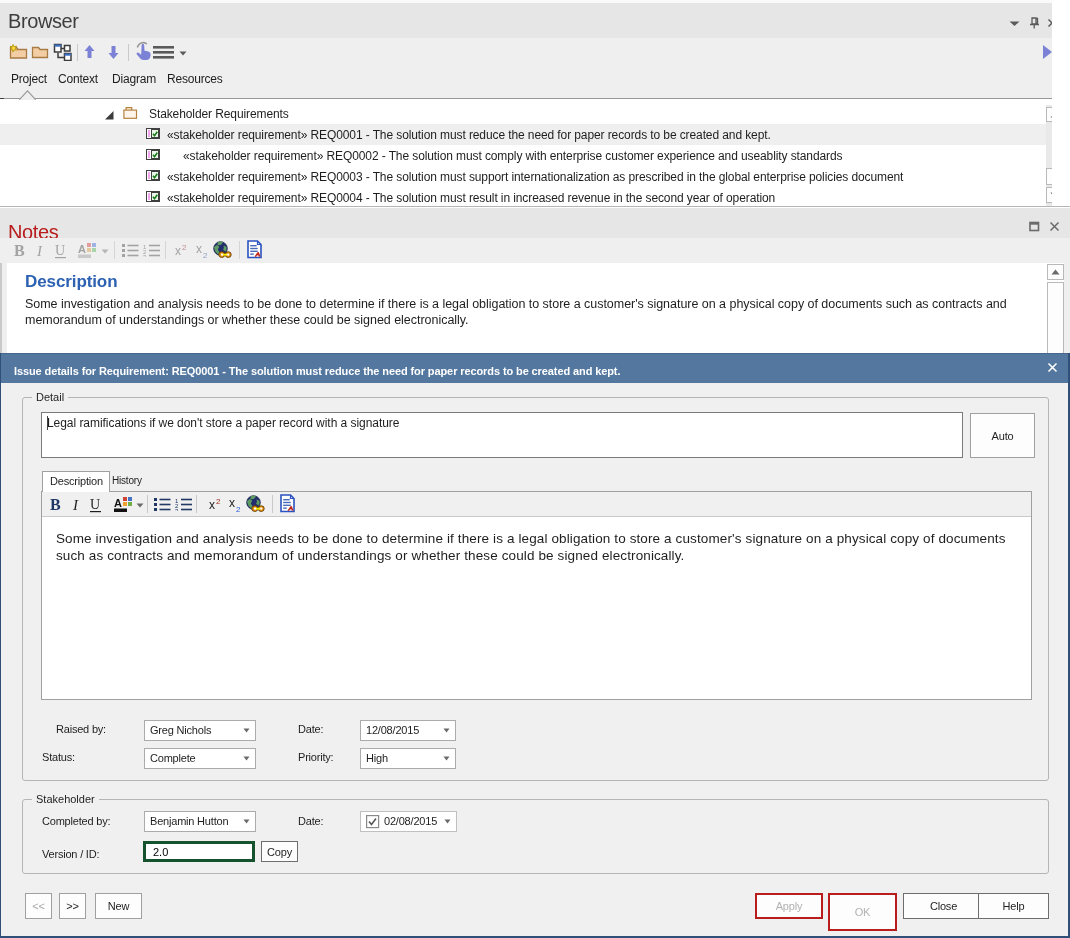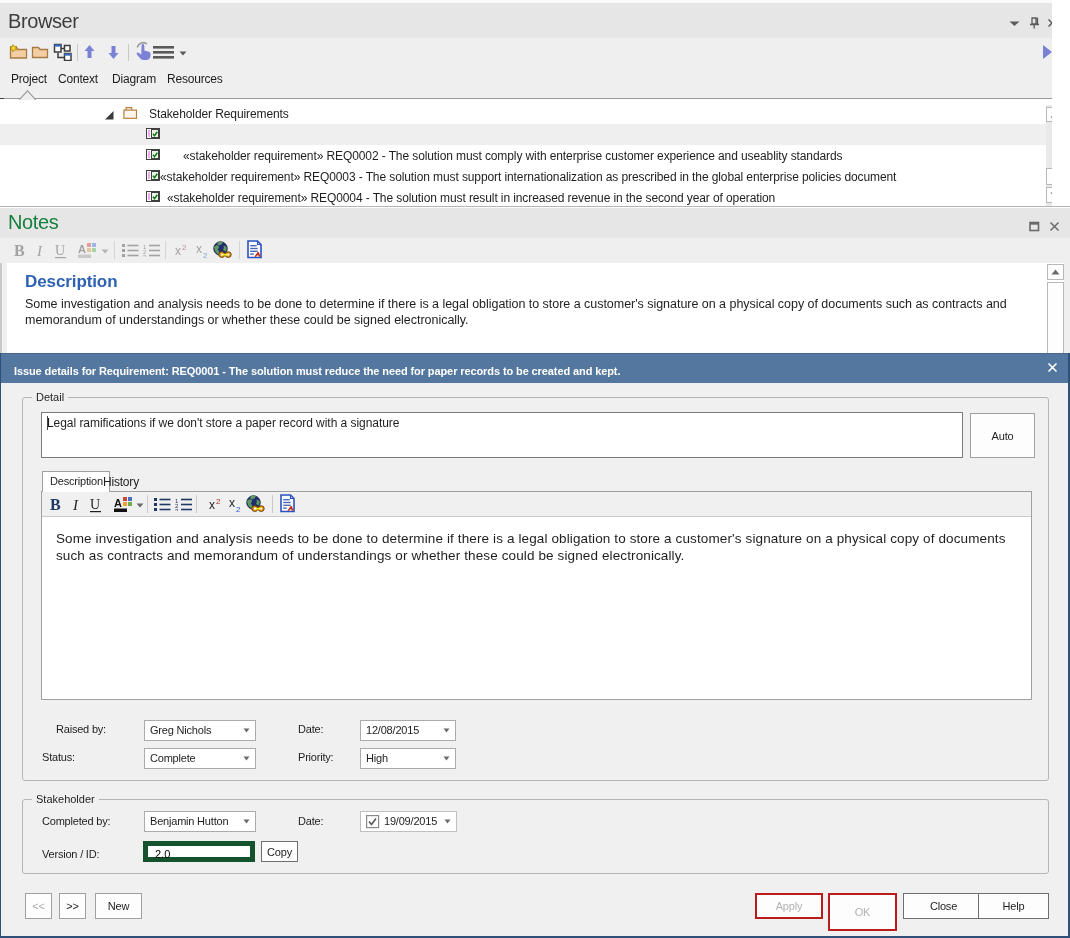--- a/index.html
+++ b/index.html
@@ -12,21 +12,21 @@
 #btabs{left:0;top:68px;width:1070px;height:30px;background:#efefef;z-index:3}
 .tabtxt{top:4px;font-size:12px;color:#1e1e1e;letter-spacing:-0.2px}
 #tree{left:0;top:99px;width:1070px;height:107px;background:#fff}
 .trow{left:0;height:21px;width:1046px;display:flex;align-items:center;font-size:12px;color:#1e1e1e;letter-spacing:-0.1px;white-space:nowrap}
 .vsep{width:1px;background:#c9c9c9}
 
 .sbtn{background:#fdfdfd;border:1px solid #b9b9b9;display:flex;align-items:center;justify-content:center}
 
 #notes{left:0;top:206px;width:1070px;height:147px;background:#fff;border-top:1px solid #b5b5b5;overflow:hidden}
 #ntitle{left:0;top:1px;width:1070px;height:30px;background:#e6e6e6}
-#ntitle .cap{left:8px;top:3px;font-size:20px;color:#15803d;letter-spacing:-0.4px}
+#ntitle .cap{left:8px;top:13px;font-size:20px;color:#b91c1c;letter-spacing:-0.4px}
 #ntoolbar{left:0;top:31px;width:1070px;height:25px;background:#efefef}
 #ncontent{left:0;top:56px;width:1070px;height:91px;background:#fff}
 
 #dialog{left:0;top:353px;width:1070px;height:585px;background:#f0f0f0;border-left:1px solid #30507a;border-right:2px solid #30507a;border-bottom:2px solid #30507a;overflow:hidden}
 #dtitle{left:0;top:0;width:1067px;height:30px;background:#53779f;border-top:1px solid #47688c}
 #dtitle .cap{left:13px;top:11px;font-size:11px;font-weight:bold;color:#fff;letter-spacing:-0.1px}
 .group{border:1px solid #b5b5b5;border-radius:3px}
 .glabel{position:absolute;top:-7px;left:9px;background:#f0f0f0;padding:0 4px;font-size:11px;color:#1e1e1e}
 .lbl{font-size:11px;color:#1e1e1e;letter-spacing:-0.2px}
 .combo{background:#fff;border:1px solid #ababab;font-size:11px;color:#1e1e1e}
@@ -117,38 +117,39 @@
       </svg>
       <span style="margin-left:11px">Stakeholder Requirements</span>
     </div>
     <div class="trow abs" style="top:25px;background:#efefef">
       <svg style="margin-left:146px;margin-top:-2px" width="14" height="11" shape-rendering="crispEdges">
             <rect x="0.5" y="0.5" width="13" height="10" fill="#fff" stroke="#3f3f3f" stroke-width="1"></rect>
             <rect x="2" y="2" width="2" height="7" fill="#f2a6ee"></rect>
             <rect x="5.5" y="1.5" width="7" height="8" fill="#e9f7e9" stroke="#3f3f3f" stroke-width="1"></rect>
             <path shape-rendering="auto" d="M7 5.8 l1.5 1.9 l2.8-4" fill="none" stroke="#157a15" stroke-width="1.5"></path>
           </svg>
+      <span style="margin-left:7px">«stakeholder requirement» REQ0001 - The solution must reduce the need for paper records to be created and kept.</span>
     </div>
     <div class="trow abs" style="top:46px">
       <svg style="margin-left:146px;margin-top:-2px" width="14" height="11" shape-rendering="crispEdges">
             <rect x="0.5" y="0.5" width="13" height="10" fill="#fff" stroke="#3f3f3f" stroke-width="1"></rect>
             <rect x="2" y="2" width="2" height="7" fill="#f2a6ee"></rect>
             <rect x="5.5" y="1.5" width="7" height="8" fill="#e9f7e9" stroke="#3f3f3f" stroke-width="1"></rect>
             <path shape-rendering="auto" d="M7 5.8 l1.5 1.9 l2.8-4" fill="none" stroke="#157a15" stroke-width="1.5"></path>
           </svg>
       <span style="margin-left:23px">«stakeholder requirement» REQ0002 - The solution must comply with enterprise customer experience and useablity standards</span>
     </div>
     <div class="trow abs" style="top:67px">
       <svg style="margin-left:146px;margin-top:-2px" width="14" height="11" shape-rendering="crispEdges">
             <rect x="0.5" y="0.5" width="13" height="10" fill="#fff" stroke="#3f3f3f" stroke-width="1"></rect>
             <rect x="2" y="2" width="2" height="7" fill="#f2a6ee"></rect>
             <rect x="5.5" y="1.5" width="7" height="8" fill="#e9f7e9" stroke="#3f3f3f" stroke-width="1"></rect>
             <path shape-rendering="auto" d="M7 5.8 l1.5 1.9 l2.8-4" fill="none" stroke="#157a15" stroke-width="1.5"></path>
           </svg>
-      <span style="">«stakeholder requirement» REQ0003 - The solution must support internationalization as prescribed in the global enterprise policies document</span>
+      <span style="margin-left:7px">«stakeholder requirement» REQ0003 - The solution must support internationalization as prescribed in the global enterprise policies document</span>
     </div>
     <div class="trow abs" style="top:88px">
       <svg style="margin-left:146px;margin-top:-2px" width="14" height="11" shape-rendering="crispEdges">
             <rect x="0.5" y="0.5" width="13" height="10" fill="#fff" stroke="#3f3f3f" stroke-width="1"></rect>
             <rect x="2" y="2" width="2" height="7" fill="#f2a6ee"></rect>
             <rect x="5.5" y="1.5" width="7" height="8" fill="#e9f7e9" stroke="#3f3f3f" stroke-width="1"></rect>
             <path shape-rendering="auto" d="M7 5.8 l1.5 1.9 l2.8-4" fill="none" stroke="#157a15" stroke-width="1.5"></path>
           </svg>
       <span style="margin-left:7px">«stakeholder requirement» REQ0004 - The solution must result in increased revenue in the second year of operation</span>
     </div>
@@ -279,21 +280,21 @@
         <div class="glabel">Detail</div>
       </div>
   <div class="abs" style="left:40px;top:59px;width:922px;height:46px;background:#fff;border:1px solid #7a7a7a">
     <div class="abs" style="left:5px;top:3px;font-size:12px;color:#1e1e1e;letter-spacing:-0.05px"><span style="border-left:1px solid #444;margin-right:-1px">​</span>Legal ramifications if we don't store a paper record with a signature</div>
   </div>
   <div class="abs btn mid" style="left:969px;top:60px;width:65px;height:45px">Auto</div>
 
   <div class="abs" style="left:40px;top:138px;width:991px;height:209px;background:#fff;border:1px solid #a0a0a0"></div>
   <div class="abs" style="left:41px;top:118px;width:68px;height:21px;background:#fff;border:1px solid #a0a0a0;border-bottom:none"></div>
   <div class="abs" style="left:49px;top:122px;font-size:11px;color:#1e1e1e;letter-spacing:-0.2px">Description</div>
-  <div class="abs" style="left:102px;top:122px;font-size:12px;color:#1e1e1e;letter-spacing:-0.2px">History</div>
+  <div class="abs" style="left:111px;top:122px;font-size:10px;color:#1e1e1e;letter-spacing:-0.2px">History</div>
 
   <div class="abs" style="left:41px;top:139px;width:989px;height:25px;background:#f0f0f0;border-bottom:1px solid #c9c9c9">
     <svg class="abs" style="left:7px;top:4px" width="15" height="17">
           <text x="1" y="14" font-family="Liberation Serif" font-size="16" font-weight="bold" fill="#1f3864">B</text>
         </svg>
     <svg class="abs" style="left:29px;top:4px" width="12" height="17">
           <text x="2" y="14" font-family="Liberation Serif" font-size="15" font-style="italic" fill="#1e1e1e">I</text>
         </svg>
     <svg class="abs" style="left:47px;top:4px" width="15" height="18">
           <text x="1" y="13" font-family="Liberation Serif" font-size="14" fill="#1e1e1e">U</text>
@@ -400,27 +401,27 @@
         <svg width="7" height="5">
           <polygon points="0.5,0.5 6.5,0.5 3.5,4.5" fill="#6a6a6a"></polygon>
         </svg>
       </div>
   <div class="abs lbl" style="left:297px;top:462px">Date:</div>
   <div class="abs combo" style="left:359px;top:458px;width:97px;height:21px;border-color:#c0c0c0">
     <svg class="abs" style="left:5px;top:3px;position:absolute" width="14" height="14" fill="none" stroke="#8a8a8a" stroke-width="1.2">
           <rect x="0.6" y="0.6" width="12" height="12" fill="#fff"></rect>
           <path d="M3 6.5 l2.5 3 l4.5-6" stroke="#555" stroke-width="1.5"></path>
         </svg>
-    <span class="tx" style="left:23px">19/09/2015</span>
+    <span class="tx" style="left:23px">02/08/2015</span>
         <svg width="7" height="5">
           <polygon points="0.5,0.5 6.5,0.5 3.5,4.5" fill="#6a6a6a"></polygon>
         </svg>
   </div>
   <div class="abs lbl" style="left:41px;top:495px">Version / ID:</div>
-  <div class="abs" style="left:142px;top:488px;width:112px;height:21px;background:#fff;border:5px solid #14532d">
+  <div class="abs" style="left:142px;top:488px;width:112px;height:21px;background:#fff;border:3px solid #14532d">
         <span class="abs" style="left:7px;top:2px;font-size:11px">2.0</span>
       </div>
   <div class="abs btn" style="left:260px;top:488px;width:37px;height:21px">Copy</div>
 
   <div class="abs btn mid" style="left:24px;top:540px;width:27px;height:26px;color:#a8a8a8">&lt;&lt;</div>
   <div class="abs btn mid" style="left:58px;top:540px;width:27px;height:26px">&gt;&gt;</div>
   <div class="abs btn mid" style="left:94px;top:540px;width:47px;height:26px">New</div>
   <div class="abs btn dis" style="left:754px;top:540px;width:68px;height:26px">Apply</div>
   <div class="abs btn dis" style="left:827px;top:540px;width:69px;height:38px">OK</div>
   <div class="abs btn" style="left:902px;top:540px;width:81px;height:26px">Close</div>

